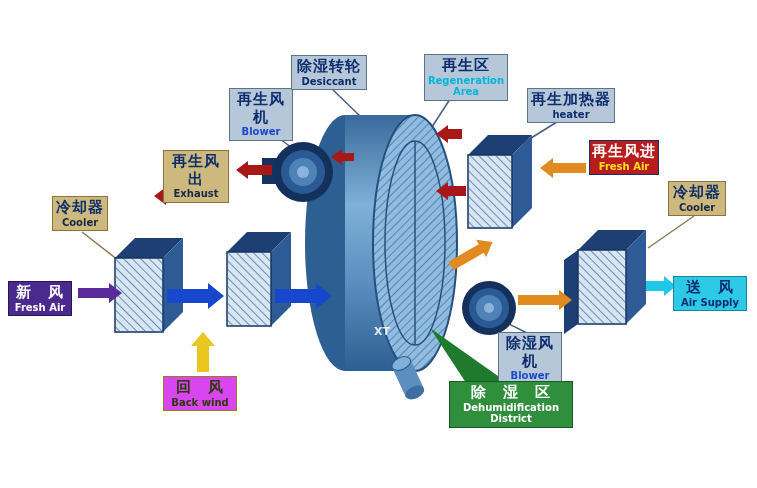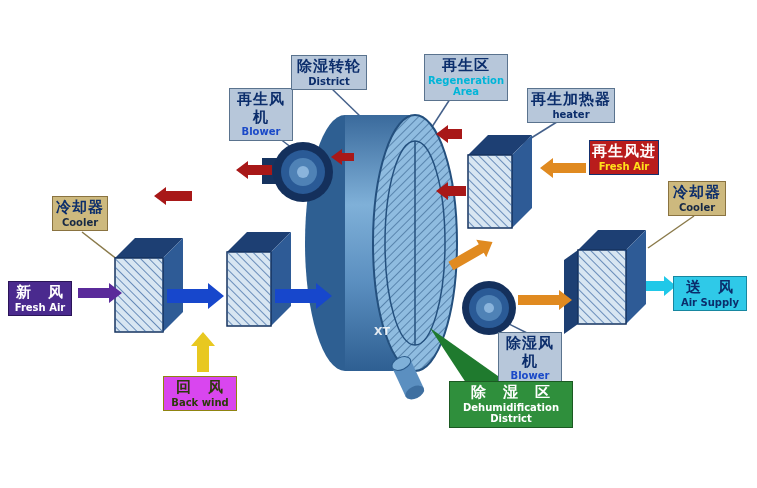--- a/index.html
+++ b/index.html
@@ -169,33 +169,37 @@
     </g>
   </svg>
 
   <div class="lbl lbl-blue" id="lbl-regen-blower">
     <span class="zh">再生风机</span>
     <span class="en en-blue">Blower</span>
   </div>
 
   <div class="lbl lbl-blue" id="lbl-desiccant">
     <span class="zh">除湿转轮</span>
-    <span class="en en-dark">District</span>
+    <span class="en en-dark">Desiccant</span>
   </div>
 
   <div class="lbl lbl-blue" id="lbl-regen-area">
     <span class="zh">再生区</span>
     <span class="en en-cyan wrap-break">Regeneration Area</span>
   </div>
 
   <div class="lbl lbl-blue" id="lbl-regen-heater">
     <span class="zh">再生加热器</span>
     <span class="en en-dark">heater</span>
   </div>
 
+  <div class="lbl lbl-tan" id="lbl-exhaust">
+    <span class="zh">再生风出</span>
+    <span class="en">Exhaust</span>
+  </div>
 
   <div class="lbl lbl-tan" id="lbl-cooler-left">
     <span class="zh">冷却器</span>
     <span class="en">Cooler</span>
   </div>
 
   <div class="lbl lbl-purple" id="lbl-fresh-air">
     <span class="zh">新　风</span>
     <span class="en">Fresh Air</span>
   </div>

